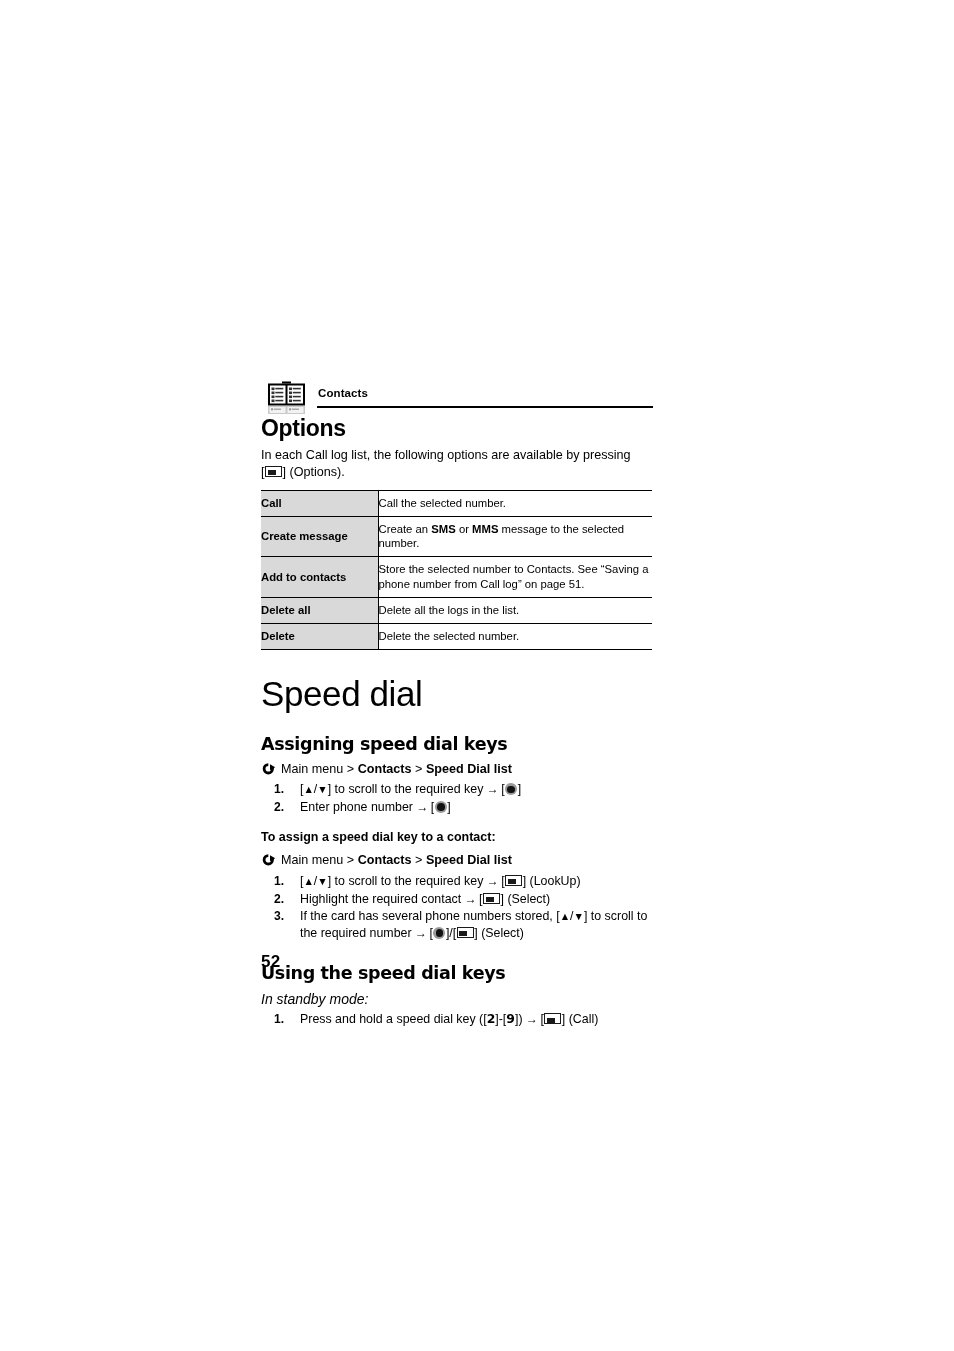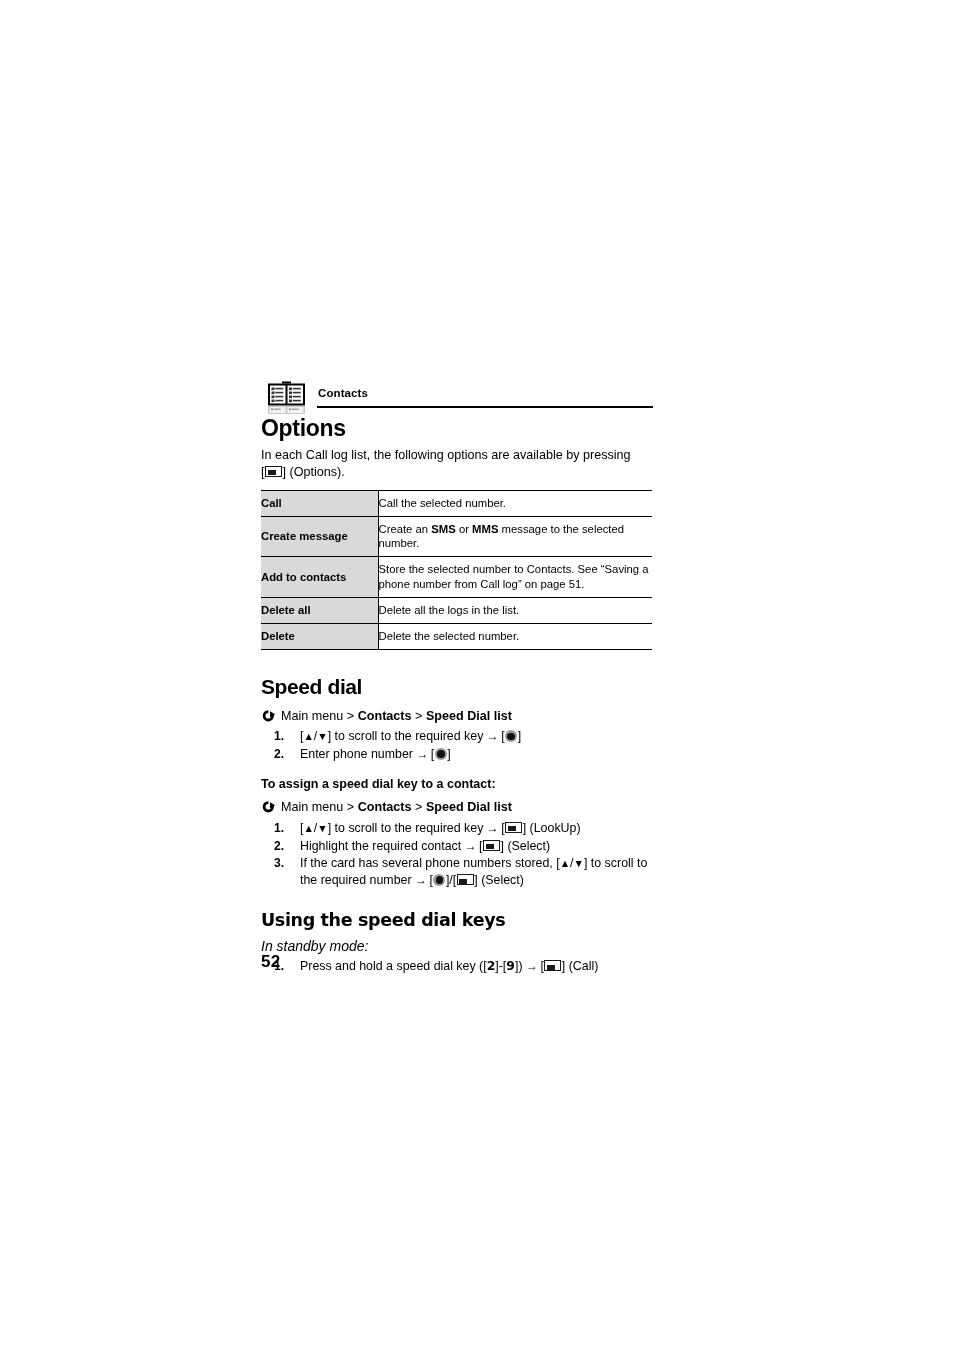--- a/index.html
+++ b/index.html
@@ -67,22 +67,22 @@
   h1.h-options {
     font-family: "Liberation Sans", sans-serif;
     font-size: 23px;
     font-weight: bold;
     margin: 0 0 7px 0;
     letter-spacing: -0.3px;
     line-height: 1.05;
   }
   h1.h-speeddial {
     font-family: "Liberation Sans", sans-serif;
-    font-size: 21px;
-    font-weight: bold;
+    font-size: 35px;
+    font-weight: normal;
     margin: 26px 0 10px 0;
     letter-spacing: -0.4px;
     line-height: 1.05;
   }
   h2.h-sub {
     font-family: "DejaVu Sans", sans-serif;
     font-size: 17.5px;
     font-weight: bold;
     margin: 22px 0 7px 0;
     letter-spacing: -0.35px;
@@ -304,20 +304,21 @@
         </tr>
         <tr>
           <td class="opt-name">Delete</td>
           <td class="opt-desc">Delete the selected number.</td>
         </tr>
       </tbody>
     </table>
 
     <h1 class="h-speeddial">Speed dial</h1>
 
+    <h2 class="h-sub">Assigning speed dial keys</h2>
 
     <div class="path-line">
       <span class="turn-icon">
         <svg width="15" height="15" viewBox="0 0 15 15" xmlns="http://www.w3.org/2000/svg">
           <path d="M7.3 1.2 A5.6 5.6 0 1 0 12.9 6.8 L12.9 6.0 L10.1 6.0 L10.1 6.8 A2.8 2.8 0 1 1 7.3 4.0 Z" fill="#000"></path>
           <path d="M9.0 2.2 L14.2 5.2 L9.0 8.2 Z" fill="#000"></path>
         </svg>
       </span>
       <span>Main menu &gt; </span><span class="bold">Contacts</span><span> &gt; </span><span class="bold">Speed Dial list</span>
     </div>

